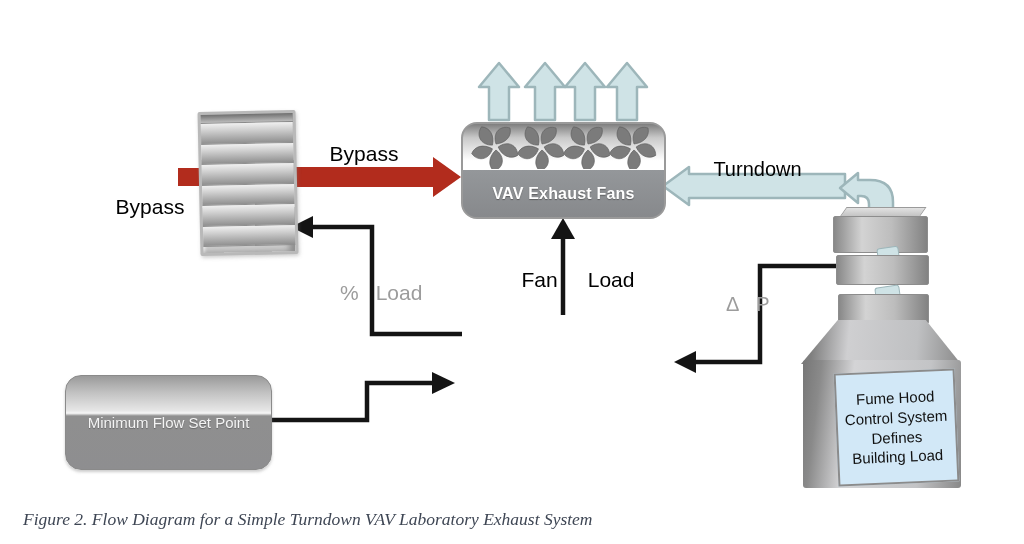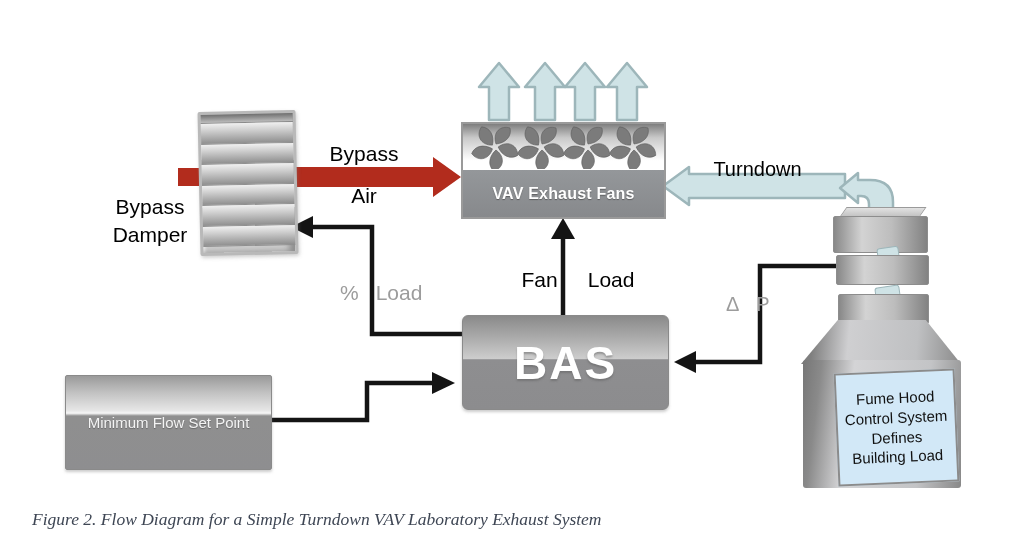--- a/index.html
+++ b/index.html
@@ -12,57 +12,57 @@
   .lbl.center{text-align:center;}
   .graylbl{color:var(--gray-label);font-size:21px;white-space:nowrap;display:flex;}
   
   #damper{left:199px;top:111px;width:92px;height:138px;transform:rotate(-1.2deg);
     border:3px solid #b9b9b9;border-radius:2px;background:#cdcdcd;
     box-shadow:inset -6px 0 6px rgba(90,90,90,.55), inset 2px 2px 3px rgba(255,255,255,.7), 1px 2px 4px rgba(120,120,120,.35);}
   #damper .cap{height:8px;background:linear-gradient(180deg,#6f6f6f,#bdbdbd);border-bottom:1px solid #8a8a8a;}
   #damper .louver{height:19.5px;border-bottom:1px solid #8f8f8f;
     background:linear-gradient(180deg,#f0f0f0 0%,#cfcfcf 35%,#8f8f8f 100%);}
   
-  #fansbox{left:461px;top:122px;width:201px;height:93px;border:2px solid #9a9a9a;border-radius:0;
+  #fansbox{left:461px;top:122px;width:201px;height:93px;border:2px solid #9a9a9a;border-radius:16px;
     overflow:hidden;background:#8b8e91;}
   #fansbox .fanband{height:46px;display:flex;align-items:center;justify-content:center;
     background:linear-gradient(180deg,#7f7f7f 0%,#c9c9c9 30%,#ffffff 80%);}
   #fansbox .fanband svg{margin:0 -2px;}
   #fansbox .name{height:47px;display:flex;align-items:center;justify-content:center;
     background:linear-gradient(180deg,#94979a,#87898c);color:#fff;font-weight:bold;font-size:16px;
     text-shadow:0 1px 1px rgba(0,0,0,.35);letter-spacing:.2px;}
   
   #basbox{left:462px;top:315px;width:205px;height:93px;border:1px solid #8a8a8a;border-radius:6px;
     display:flex;align-items:center;justify-content:center;
     background:linear-gradient(180deg,#8a8a8a 0%,#a9a9a9 22%,#cdcdcd 46%,#8e8e90 47%,#8c8c8e 100%);
     box-shadow:0 2px 3px rgba(130,130,130,.4);}
   #basbox .t{color:#fff;font-size:46px;font-weight:bold;letter-spacing:2px;
     text-shadow:0 2px 2px rgba(90,90,90,.45);}
   
-  #minflow{left:65px;top:375px;width:205px;height:93px;border:1px solid #8a8a8a;border-radius:2px;
+  #minflow{left:65px;top:375px;width:205px;height:93px;border:1px solid #8a8a8a;border-radius:16px;
     background:linear-gradient(180deg,#9a9a9a 0%,#c2c2c2 18%,#e6e6e6 37%,#f6f6f6 40%,#8f8f8f 43%,#8e8e90 100%);
     box-shadow:0 2px 3px rgba(130,130,130,.4);}
   #minflow .t{position:absolute;left:0;right:0;top:38px;text-align:center;color:#f4f4f4;font-size:15px;
     text-shadow:0 1px 1px rgba(0,0,0,.3);}
   
   .duct{background:linear-gradient(90deg,#888 0%,#d3d3d3 30%,#bdbdbd 62%,#828282 100%);
     border:1px solid #8d8d8d;border-radius:2px;}
   #ducttopface{left:842px;top:207px;width:78px;height:11px;background:linear-gradient(180deg,#e2e2e2,#b8b8b8);
     transform:skewX(-35deg);border:1px solid #9a9a9a;}
   .clip{background:var(--cyan);border:1.5px solid var(--cyan-stroke);border-radius:3px;transform:rotate(-8deg);}
   #shoulder{left:801px;top:320px;width:160px;height:44px;
     background:linear-gradient(95deg,#7f7f7f 8%,#cfcfd1 30%,#bfc0c2 72%,#8a8a8a 100%);
     clip-path:polygon(23% 0,78% 0,100% 100%,0 100%);}
   #hoodbody{left:803px;top:360px;width:158px;height:128px;border-radius:3px;
     background:linear-gradient(97deg,#767676 0%,#8a8a8a 11%,#d4d4d6 30%,#c3c4c6 74%,#888 100%);}
   #hoodlabel{left:836px;top:371px;width:117px;height:109px;background:var(--panel-blue);
     border:2px solid #8b8b8b;transform:rotate(-2.5deg);display:flex;flex-direction:column;
     align-items:center;justify-content:center;font-size:15px;line-height:1.32;color:#111;text-align:center;}
   
-  #caption{left:32px;top:509px;font-family:"Liberation Serif", serif;font-style:italic;
+  #caption{left:23px;top:509px;font-family:"Liberation Serif", serif;font-style:italic;
     font-size:17.5px;color:#3e4654;}
   svg{display:block;}
 </style>
 </head>
 <body>
 
 <div id="canvas">
 
   <svg class="abs" style="left:0;top:0" width="1024" height="544" viewBox="0 0 1024 544">
 
@@ -147,23 +147,20 @@
           <path d="M1 -3 C -3 -15 6 -22 15 -19 C 17 -11 11 -4 1 -3 Z" transform="rotate(72)"></path>
           <path d="M1 -3 C -3 -15 6 -22 15 -19 C 17 -11 11 -4 1 -3 Z" transform="rotate(144)"></path>
           <path d="M1 -3 C -3 -15 6 -22 15 -19 C 17 -11 11 -4 1 -3 Z" transform="rotate(216)"></path>
           <path d="M1 -3 C -3 -15 6 -22 15 -19 C 17 -11 11 -4 1 -3 Z" transform="rotate(288)"></path>
         </g>
       </svg>
     </div>
     <div class="name">VAV Exhaust Fans</div>
   </div>
 
-  <div id="basbox" class="abs">
-    <span class="t">BAS</span>
-  </div>
 
   <div id="minflow" class="abs">
     <div class="t">Minimum Flow Set Point</div>
   </div>
 
   <div id="ducttopface" class="abs"></div>
   <div class="abs duct" style="left:833px;top:216px;width:93px;height:35px;"></div>
   <div class="abs clip" style="left:877px;top:247px;width:20px;height:10px;"></div>
   <div class="abs duct" style="left:836px;top:255px;width:91px;height:28px;"></div>
   <div class="abs clip" style="left:875px;top:286px;width:23px;height:11px;"></div>
@@ -172,26 +169,24 @@
   <div id="hoodbody" class="abs"></div>
   <div id="hoodlabel" class="abs">
     <div>Fume Hood</div>
     <div>Control System</div>
     <div>Defines</div>
     <div>Building Load</div>
   </div>
 
   <div class="abs lbl center" style="left:95px;top:193px;width:110px;">
     <div>Bypass</div>
-    <div>Damper</div>
   </div>
 
   <div class="abs lbl center" style="left:300px;top:140px;width:128px;">
     <div>Bypass</div>
-    <div style="margin-top:14px;">Air</div>
   </div>
 
   <div class="abs lbl center" style="left:695px;top:144px;width:125px;font-size:20px;">
     <div style="margin-top:12px;">Turndown</div>
   </div>
 
   <div class="abs lbl" style="left:498px;top:266px;width:160px;display:flex;justify-content:center;gap:30px;">
     <span>Fan</span>
     <span>Load</span>
   </div>

